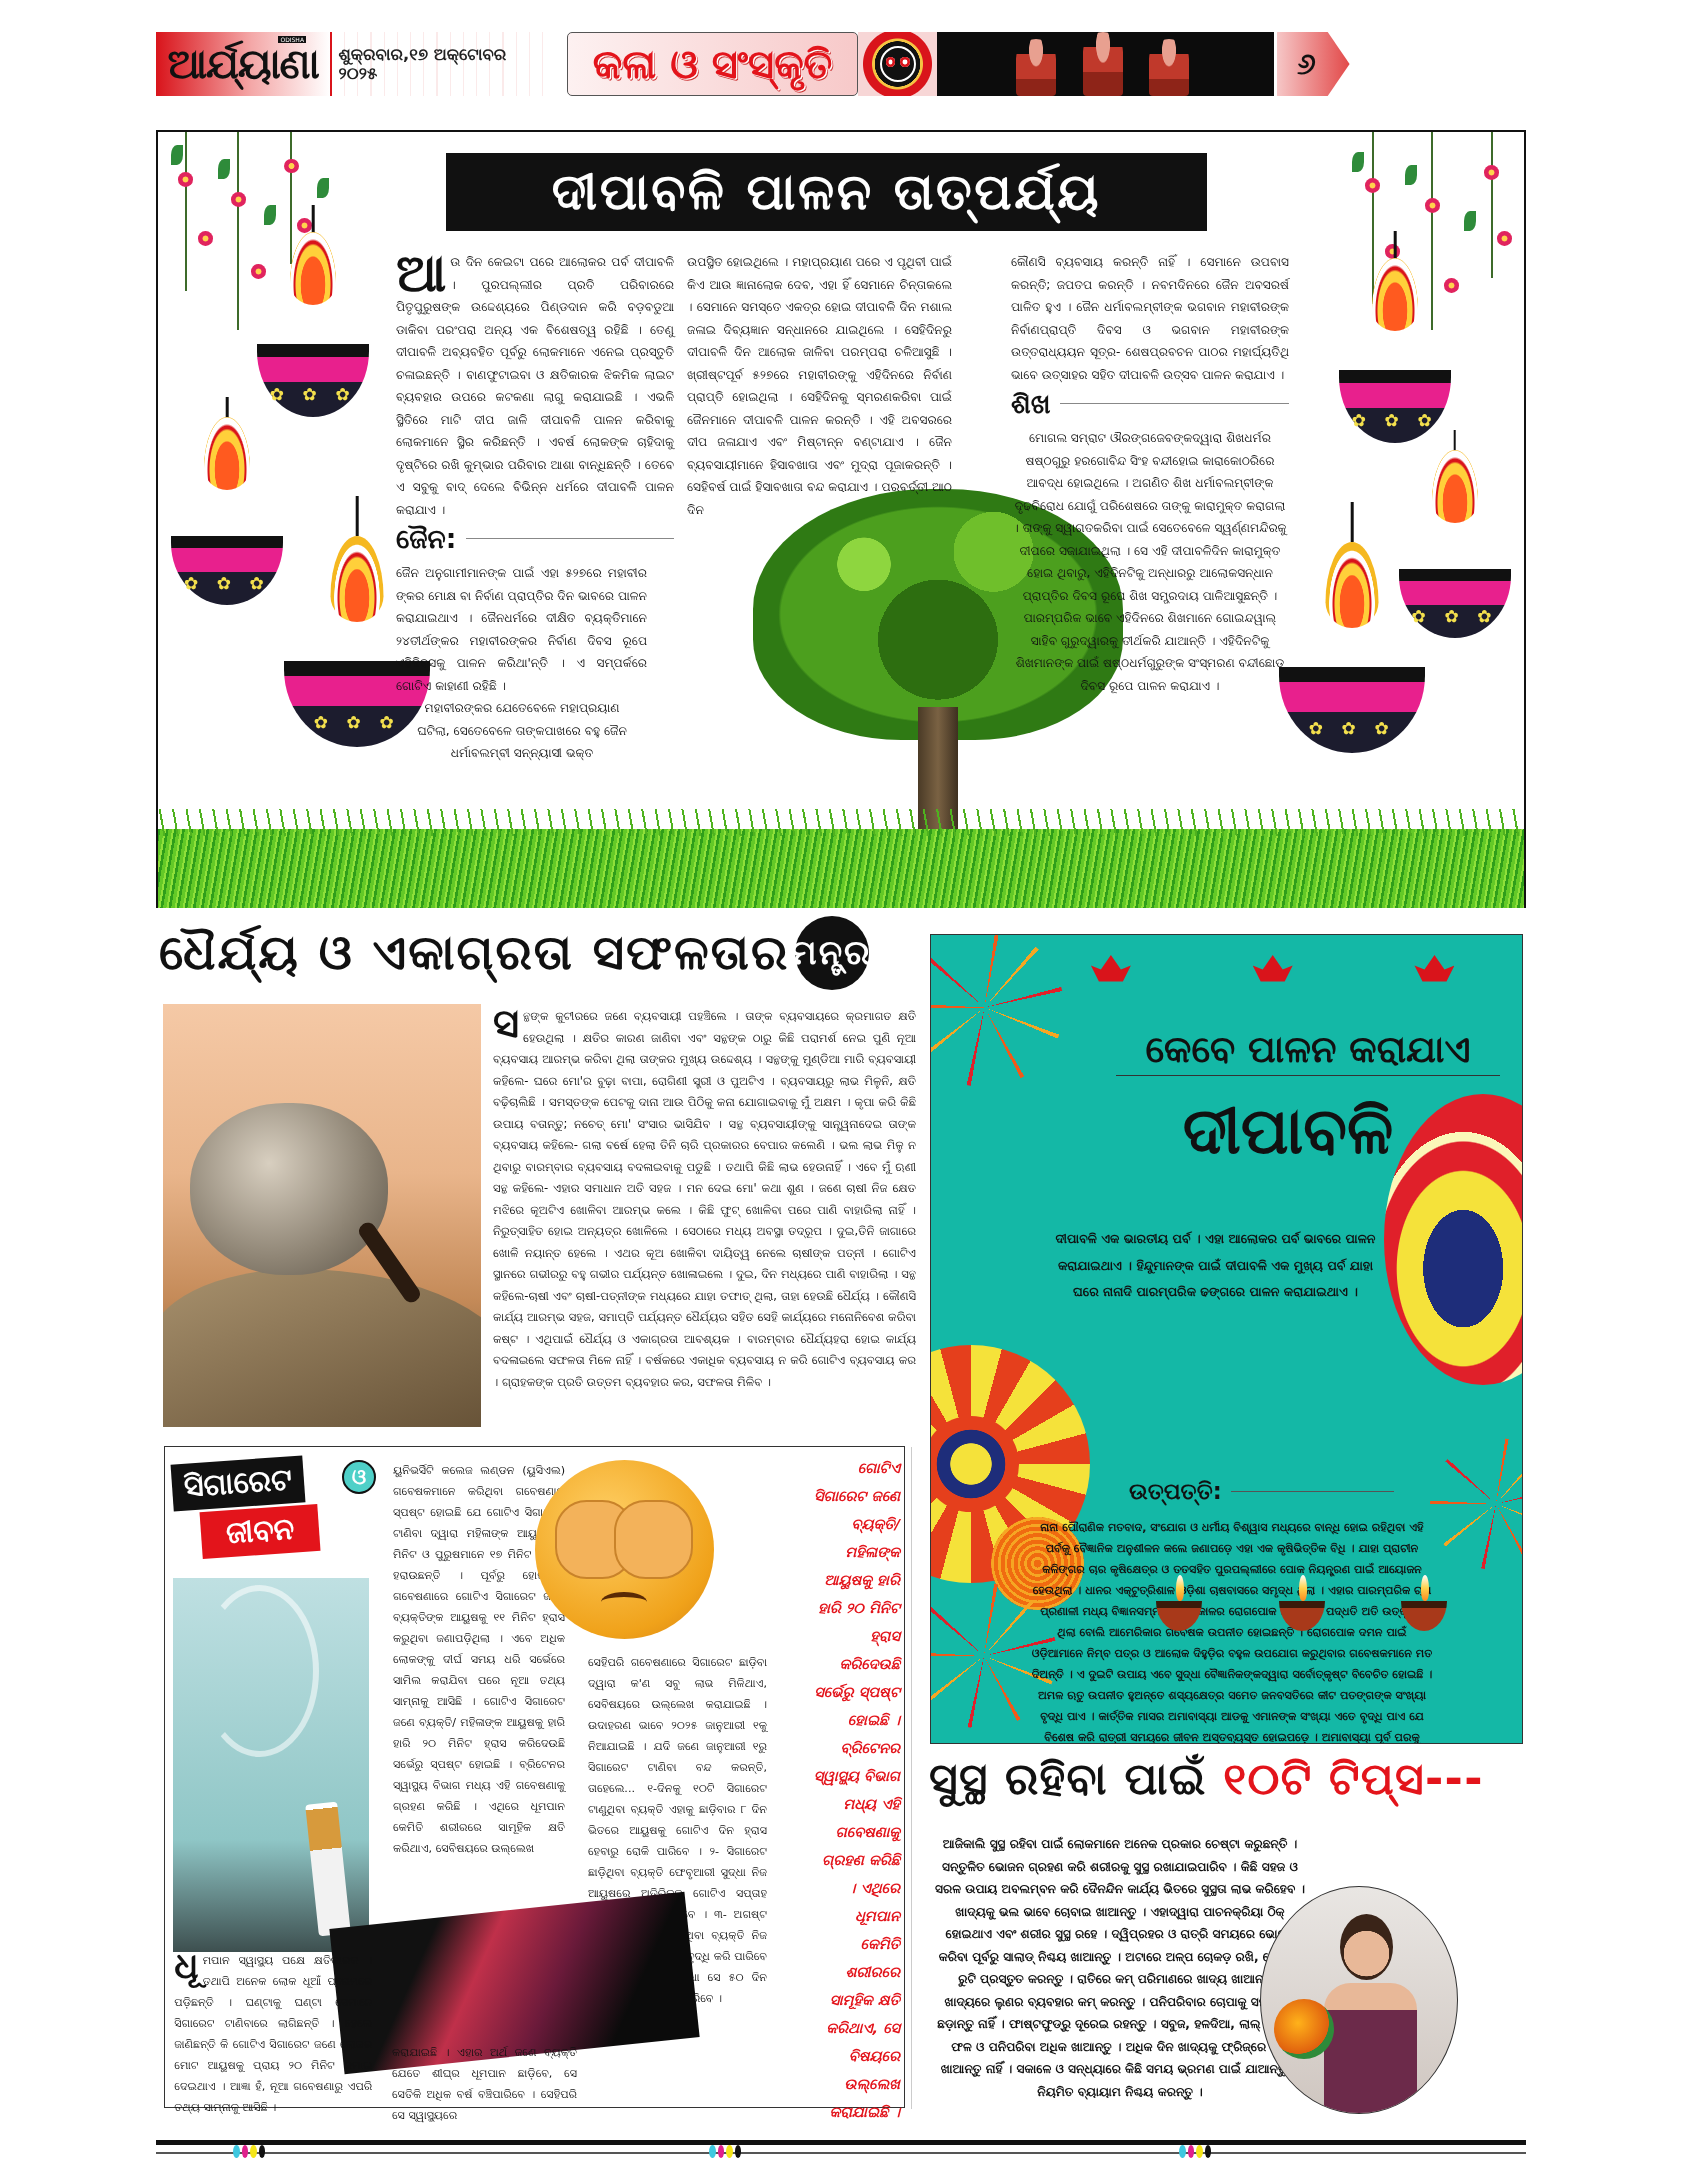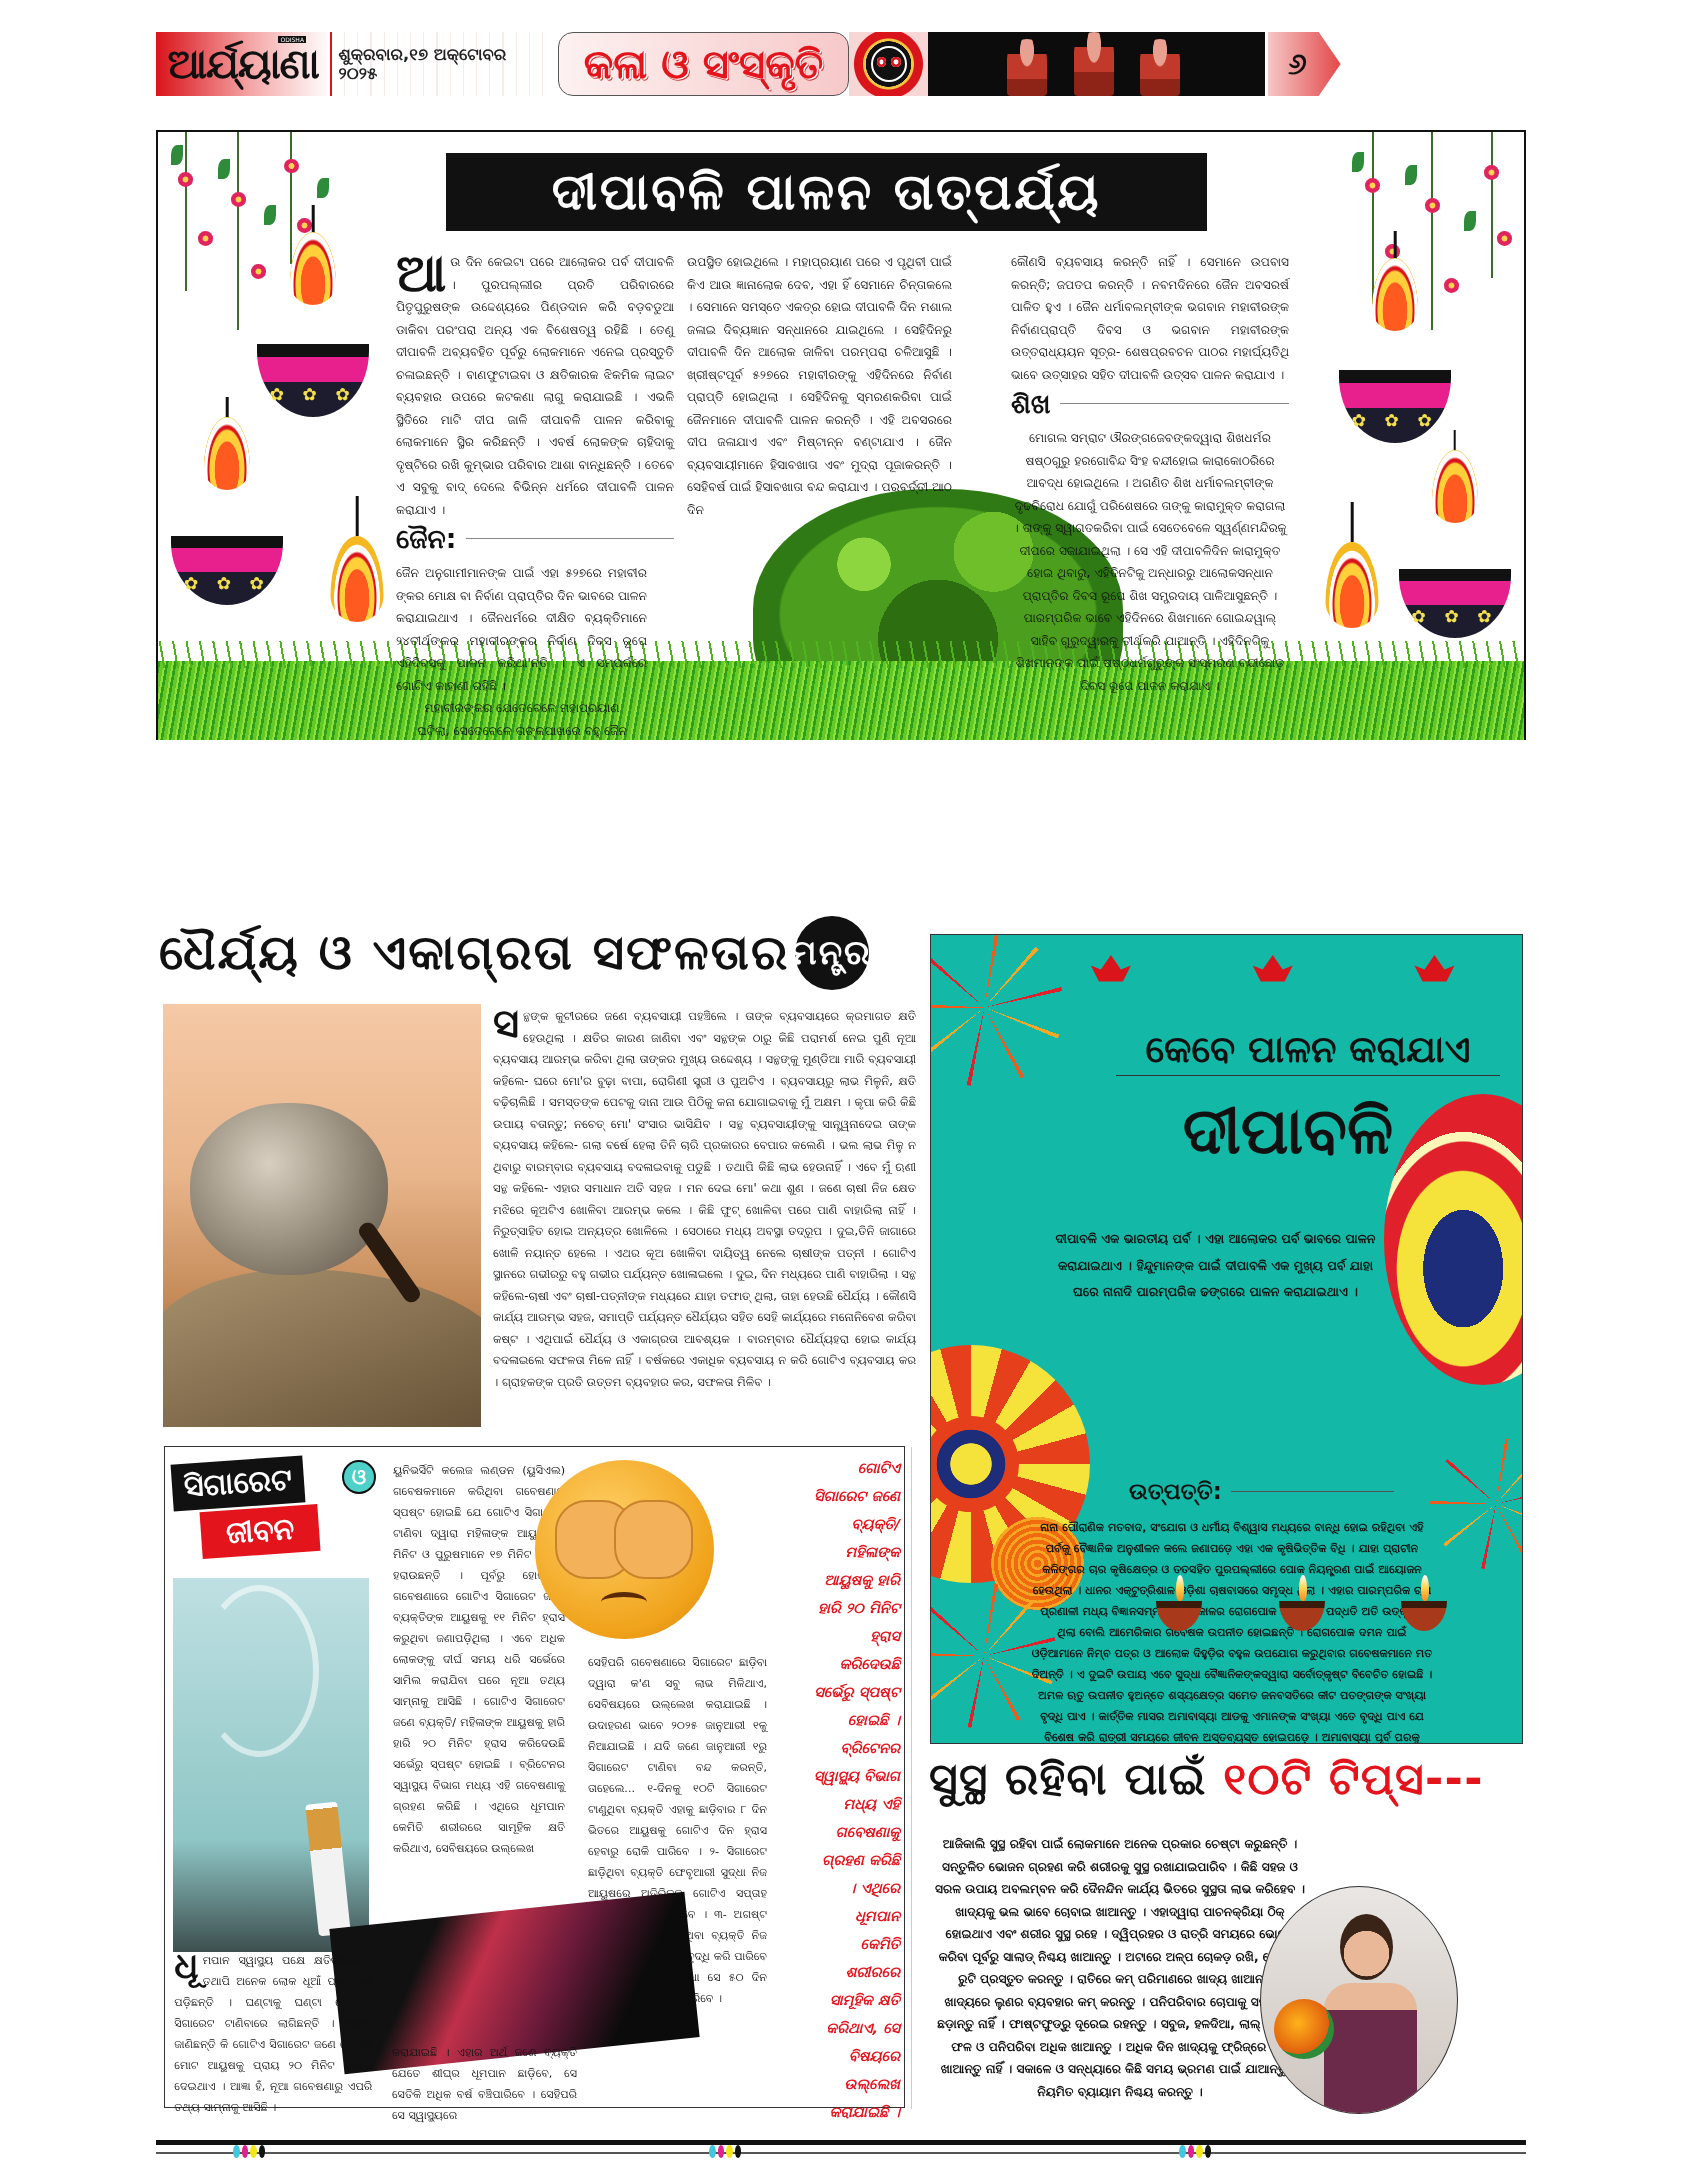--- a/index.html
+++ b/index.html
@@ -6,33 +6,33 @@
   html, body { width: 1687px; height: 2183px; background: #ffffff; overflow: hidden; }
   body { position: relative; font-family: "DejaVu Sans", sans-serif; color: #111; }
 
   
   .masthead { position: absolute; left: 156px; top: 32px; width: 1370px; height: 64px; display: flex; align-items: stretch; }
   .logo-box { width: 176px; height: 64px; background: linear-gradient(90deg,#d9141b 0%, #f4a8a8 55%, #fff 100%); display:flex; align-items:center; justify-content:center; border-right: 2.6px solid #d9141b; position: relative; }
   .logo-text { font-size: 41px; font-weight: bold; color: #111; letter-spacing: -1.3px; font-family: "DejaVu Serif", serif; }
   .logo-small { position:absolute; top:4px; right:24px; font-size:6px; background:#111; color:#fff; padding:0 2px; }
   .date-box { width: 212px; display:flex; align-items:center; padding-left: 6.6px; background: repeating-linear-gradient(90deg,#fff 0 12px,#fbeaea 12px 13.2px); }
   .date-text { font-size: 16.5px; font-weight: bold; color:#222; }
-  .section-box { width: 291px; margin-left: 14px; border: 1.3px solid #555; border-radius: 15px; background: linear-gradient(90deg,#fdf1f1,#f7c9c9); display:flex; align-items:center; justify-content:center; }
+  .section-box { width: 291px; margin-left: 23px; border: 1.3px solid #555; border-radius: 5px; background: linear-gradient(90deg,#fdf1f1,#f7c9c9); display:flex; align-items:center; justify-content:center; }
   .section-text { font-size: 40px; font-weight: bold; color: #e3141b; text-shadow: 1.3px 1.3px 0 #fff, 2px 2px 0 #c33; }
   .deity { width: 79px; background: radial-gradient(circle at 50% 50%, #111 0 22.5px, #f5c542 23px 25px, #d9141b 26px 34px, #f7d6d6 35px); display:flex; align-items:center; justify-content:center; }
   .deity-face { width: 36px; height: 36px; border-radius: 50%; background:#111; border:2px solid #fff; position:relative; }
   .deity-face::before, .deity-face::after { content:""; position:absolute; top:9.3px; width:9.3px; height:9.3px; border-radius:50%; background:#fff; box-shadow: inset 0 0 0 2.6px #d9141b; }
   .deity-face::before { left:4px; } .deity-face::after { right:4px; }
   .dancers { width: 337px; background: #0c0c0c; position: relative; overflow: hidden; }
   .dancer { position:absolute; bottom:0; width:40px; height:57px; background: radial-gradient(ellipse at 50% 20%, #e8a090 0 6.6px, transparent 7.3px), linear-gradient(180deg, transparent 0 14.6px, #c0392b 14.6px 40px, #8e2418 40px); border-radius: 20px 20px 4px 4px; }
   .page-arrow { width: 73px; background: linear-gradient(90deg,#f6c7c7,#e24848); clip-path: polygon(0 0, 70% 0, 100% 50%, 70% 100%, 0 100%); display:flex; align-items:center; justify-content:center; margin-left:2.6px; }
   .page-no { font-size: 30px; font-weight: bold; color:#111; margin-right:13.2px; }
 
   
-  .top-frame { position: absolute; left: 156px; top: 130px; width: 1370px; height: 610px; border: 2px solid #111; border-bottom: none; overflow: hidden; }
+  .top-frame { position: absolute; left: 156px; top: 130px; width: 1370px; height: 778px; border: 2px solid #111; border-bottom: none; overflow: hidden; }
   .grass { position:absolute; left:0; right:0; bottom:0; height:79px; background: repeating-linear-gradient(100deg, #2f9e1a 0 2.6px, #63c927 2.6px 6px, #8fe03a 6px 8px); }
   .grass::before { content:""; position:absolute; left:0; right:0; top:-20px; height:26.5px; background: repeating-linear-gradient(80deg, transparent 0 5.3px, #4fb21f 5.3px 7.3px, transparent 7.3px 13.2px); }
   .headline-bar { position:absolute; left: 288px; top: 21px; width: 761px; height: 78px; background:#111; display:flex; align-items:center; justify-content:center; }
   .headline-text { color:#fff; font-size: 50px; font-weight:bold; letter-spacing: 2.6px; }
 
   .vine { position:absolute; top:0; width: 192px; height: 198px; }
   .vine .leaf { position:absolute; width: 12px; height: 20px; background:#2e8b3a; border-radius: 50% 0; }
   .vine .flower { position:absolute; width: 14.6px; height: 14.6px; border-radius:50%; background: radial-gradient(circle,#ffd34d 0 2.6px,#e0245e 3.3px); }
   .vine .stem { position:absolute; width:2px; background:#3d6b2a; }
 

